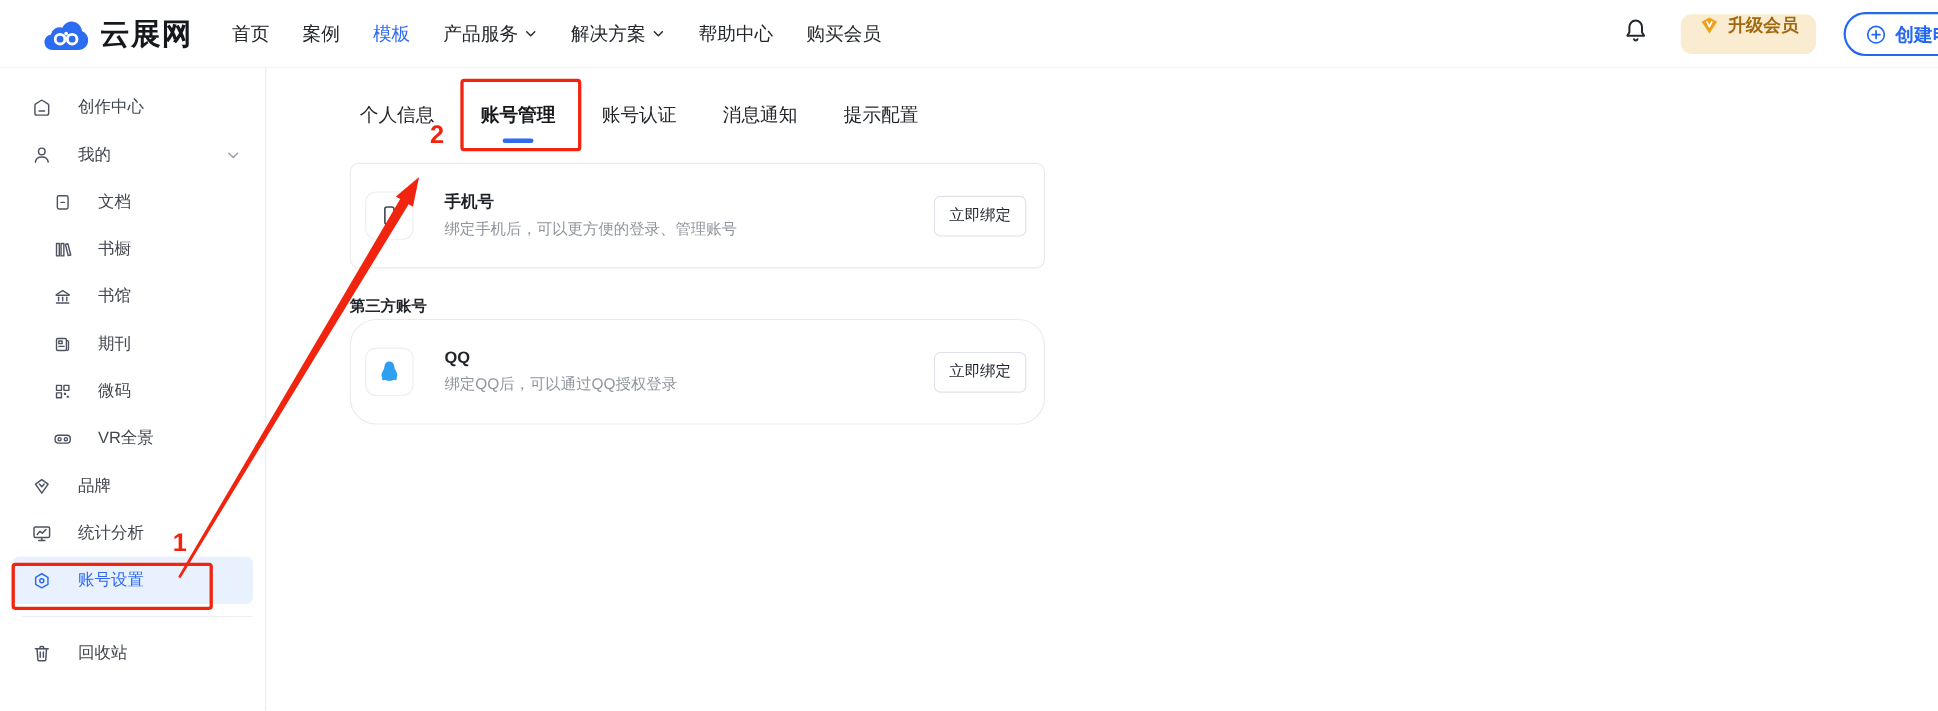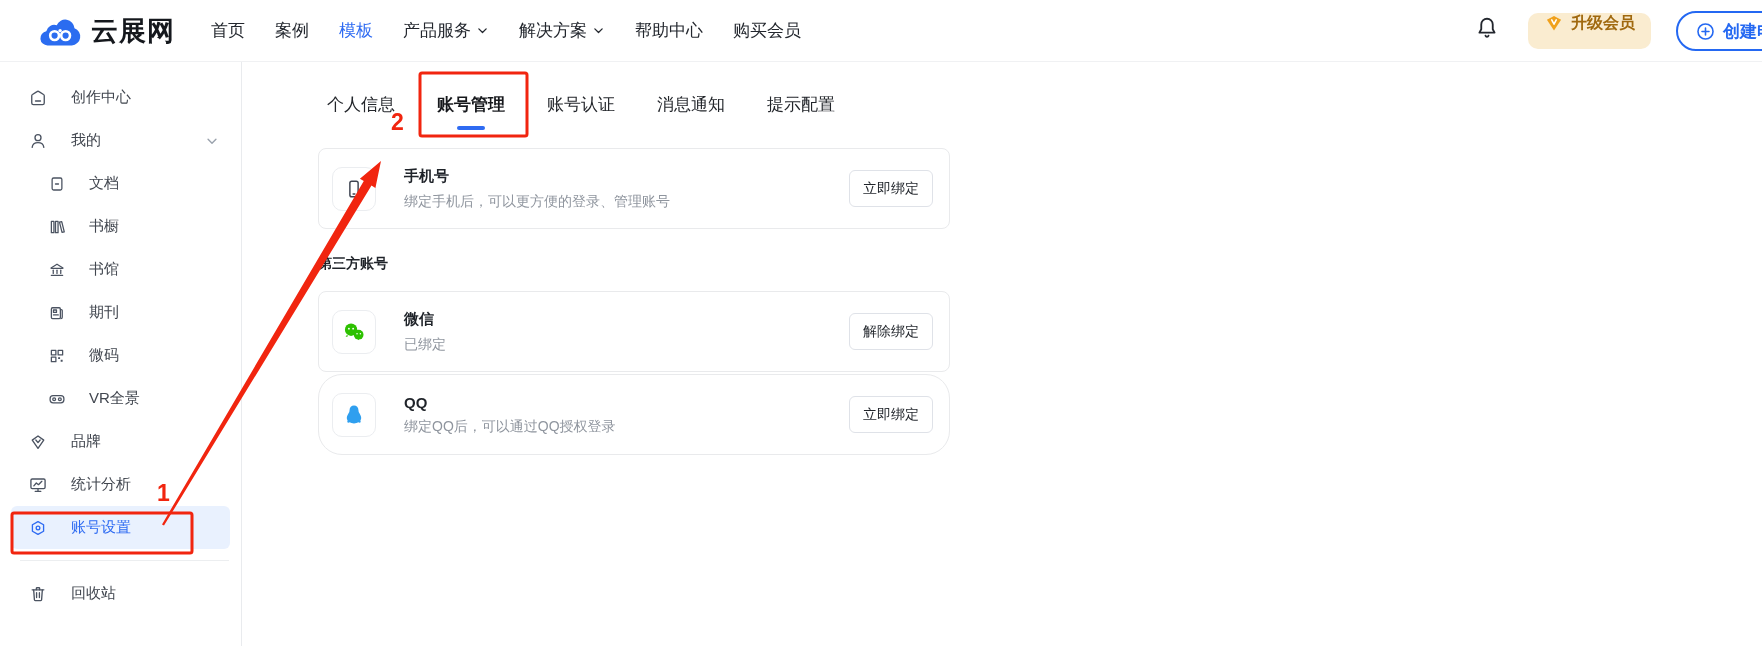--- a/index.html
+++ b/index.html
@@ -62,21 +62,21 @@
   .tabs { display:flex; gap:42px; padding:31px 0 0 9px; font-size:17px; color:#23262b; }
   .tab { padding-bottom:14px; position:relative; cursor:pointer; white-space:nowrap; }
   .tab.active { font-weight:700; color:#16181c; }
   .tab.active::after {
     content:""; position:absolute; left:50%; transform:translateX(-50%);
     bottom:0; width:28px; height:4px; border-radius:2px; background:#2e6bf2;
   }
   .section-title { margin-top:26px; font-size:14px; font-weight:700; color:#1f2329; }
   .section-title.first { margin-top:26px; }
   .card {
-    margin-top:18px; height:81px; border:1px solid #e9eaec; border-radius:8px;
+    margin-top:18px; height:96px; border:1px solid #e9eaec; border-radius:8px;
     display:flex; align-items:center; padding:0 16px 0 13px; background:#fff;
   }
   .card.tight { margin-top:13px; }
   .card-icon-box {
     width:44px; height:44px; border:1px solid #ebedf0; border-radius:10px;
     display:flex; align-items:center; justify-content:center; margin-right:28px; flex:none;
   }
   .card-title { font-size:15px; font-weight:700; color:#1f2329; }
   .card-desc { font-size:14px; color:#8f959e; margin-top:7px; }
   .card-btn {
@@ -327,39 +327,20 @@
       <div>
         <div class="card-title">手机号</div>
         <div class="card-desc">绑定手机后，可以更方便的登录、管理账号</div>
       </div>
       <button class="card-btn">立即绑定</button>
     </div>
 
 
     <div class="section-title">第三方账号</div>
 
-    <div class="card">
-      <div class="card-icon-box">
-        <svg width="26" height="26" viewBox="0 0 24 24">
-          <path d="M5.6 14.6l-1.4 2.1 2.3-.8z" fill="#2dc100"></path>
-          <circle cx="9.3" cy="9.9" r="5.7" fill="#2dc100"></circle>
-          <path d="M14.8 18.3l1.9 1.2-.3-1.9z" fill="#2dc100"></path>
-          <circle cx="16.3" cy="14.5" r="4.5" fill="#2dc100"></circle>
-          <circle cx="7.3" cy="8.9" r="0.85" fill="#fff"></circle>
-          <circle cx="11.2" cy="8.9" r="0.85" fill="#fff"></circle>
-          <circle cx="14.8" cy="13.7" r="0.7" fill="#fff"></circle>
-          <circle cx="17.9" cy="13.7" r="0.7" fill="#fff"></circle>
-        </svg>
-      </div>
-      <div>
-        <div class="card-title">微信</div>
-        <div class="card-desc">已绑定</div>
-      </div>
-      <button class="card-btn">解除绑定</button>
-    </div>
 
     <div class="card tight" style="margin-top:2px;border-radius:24px;">
       <div class="card-icon-box">
         <svg width="24" height="24" viewBox="0 0 24 24">
           <path d="M12 2.6c-2.6 0-4.4 2-4.5 4.8 0 1-.3 1.8-.8 2.7-.9 1.5-1.9 3.2-1.9 5 0 .9.3 1.7.8 2.3-.3.6-.4 1.3-.2 1.8.3.6 1.5.5 2.5.1.9.6 2.4 1.1 4.1 1.1s3.2-.5 4.1-1.1c1 .4 2.2.5 2.5-.1.2-.5.1-1.2-.2-1.8.5-.6.8-1.4.8-2.3 0-1.8-1-3.5-1.9-5-.5-.9-.8-1.7-.8-2.7C16.4 4.6 14.6 2.6 12 2.6z" fill="#2f9fef"></path>
         </svg>
       </div>
       <div>
         <div class="card-title">QQ</div>
         <div class="card-desc">绑定QQ后，可以通过QQ授权登录</div>

